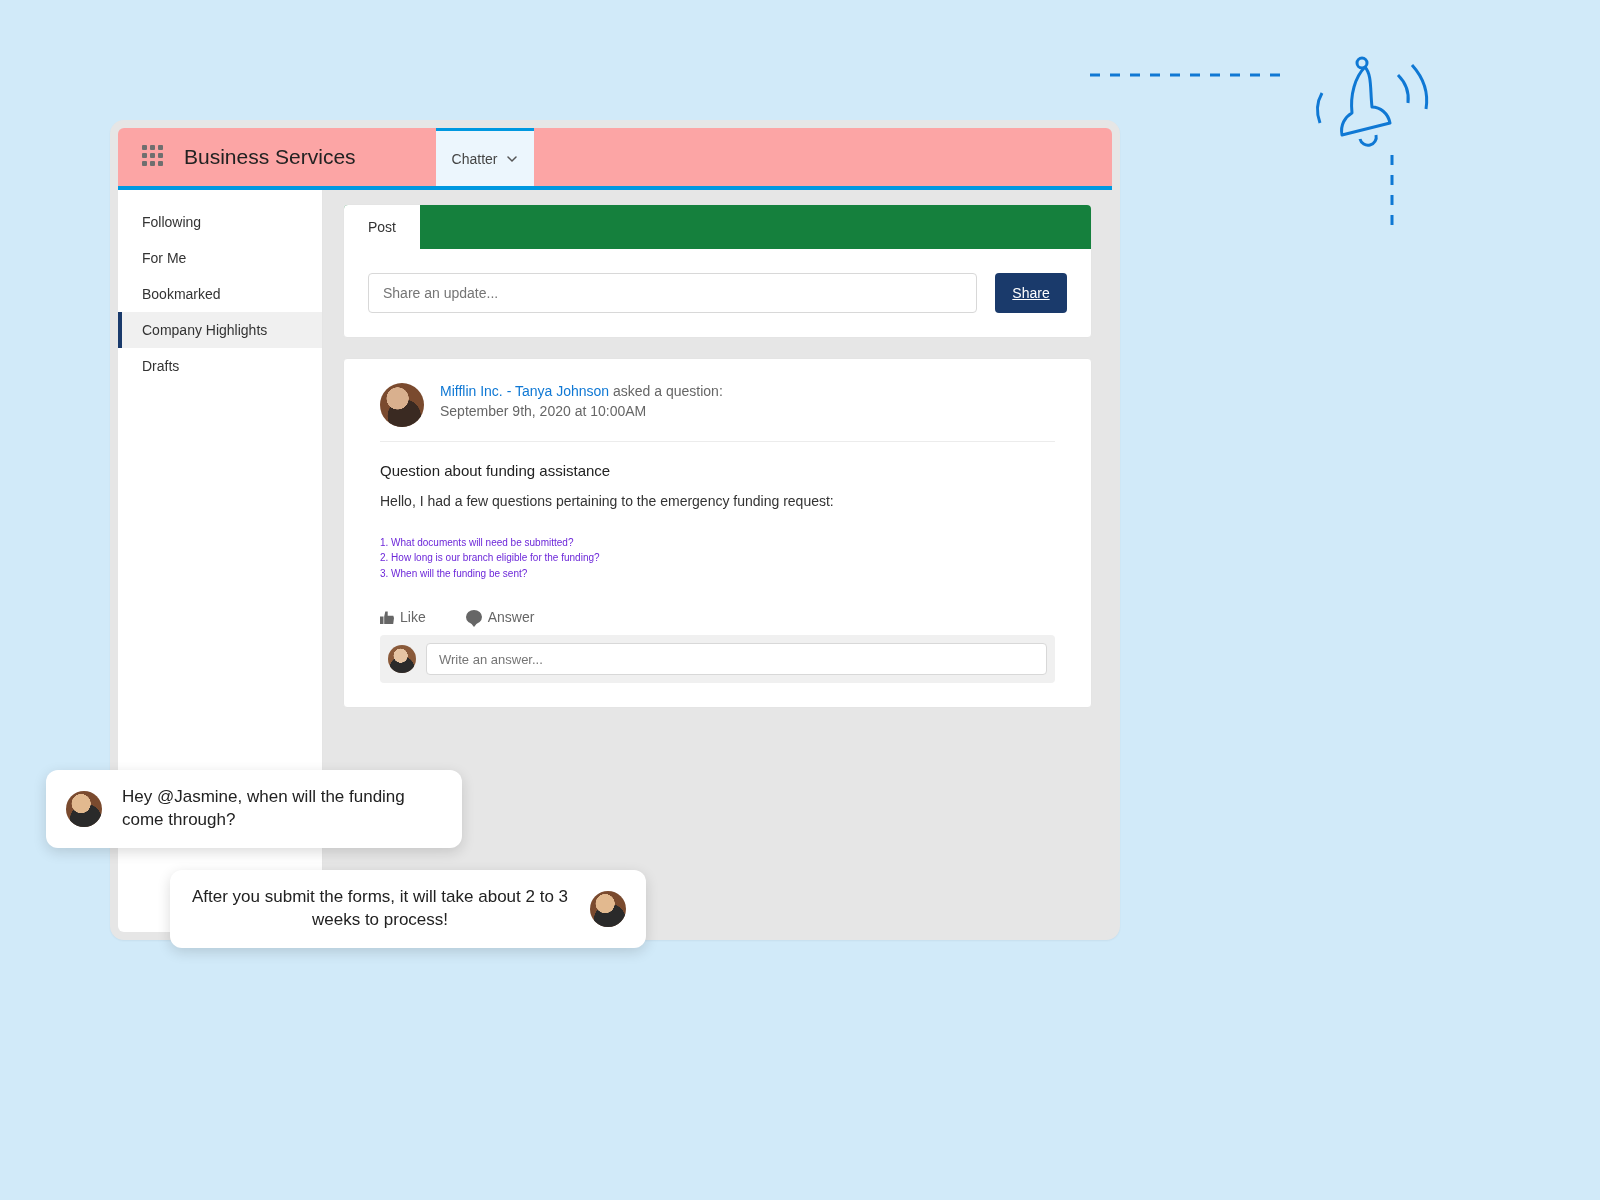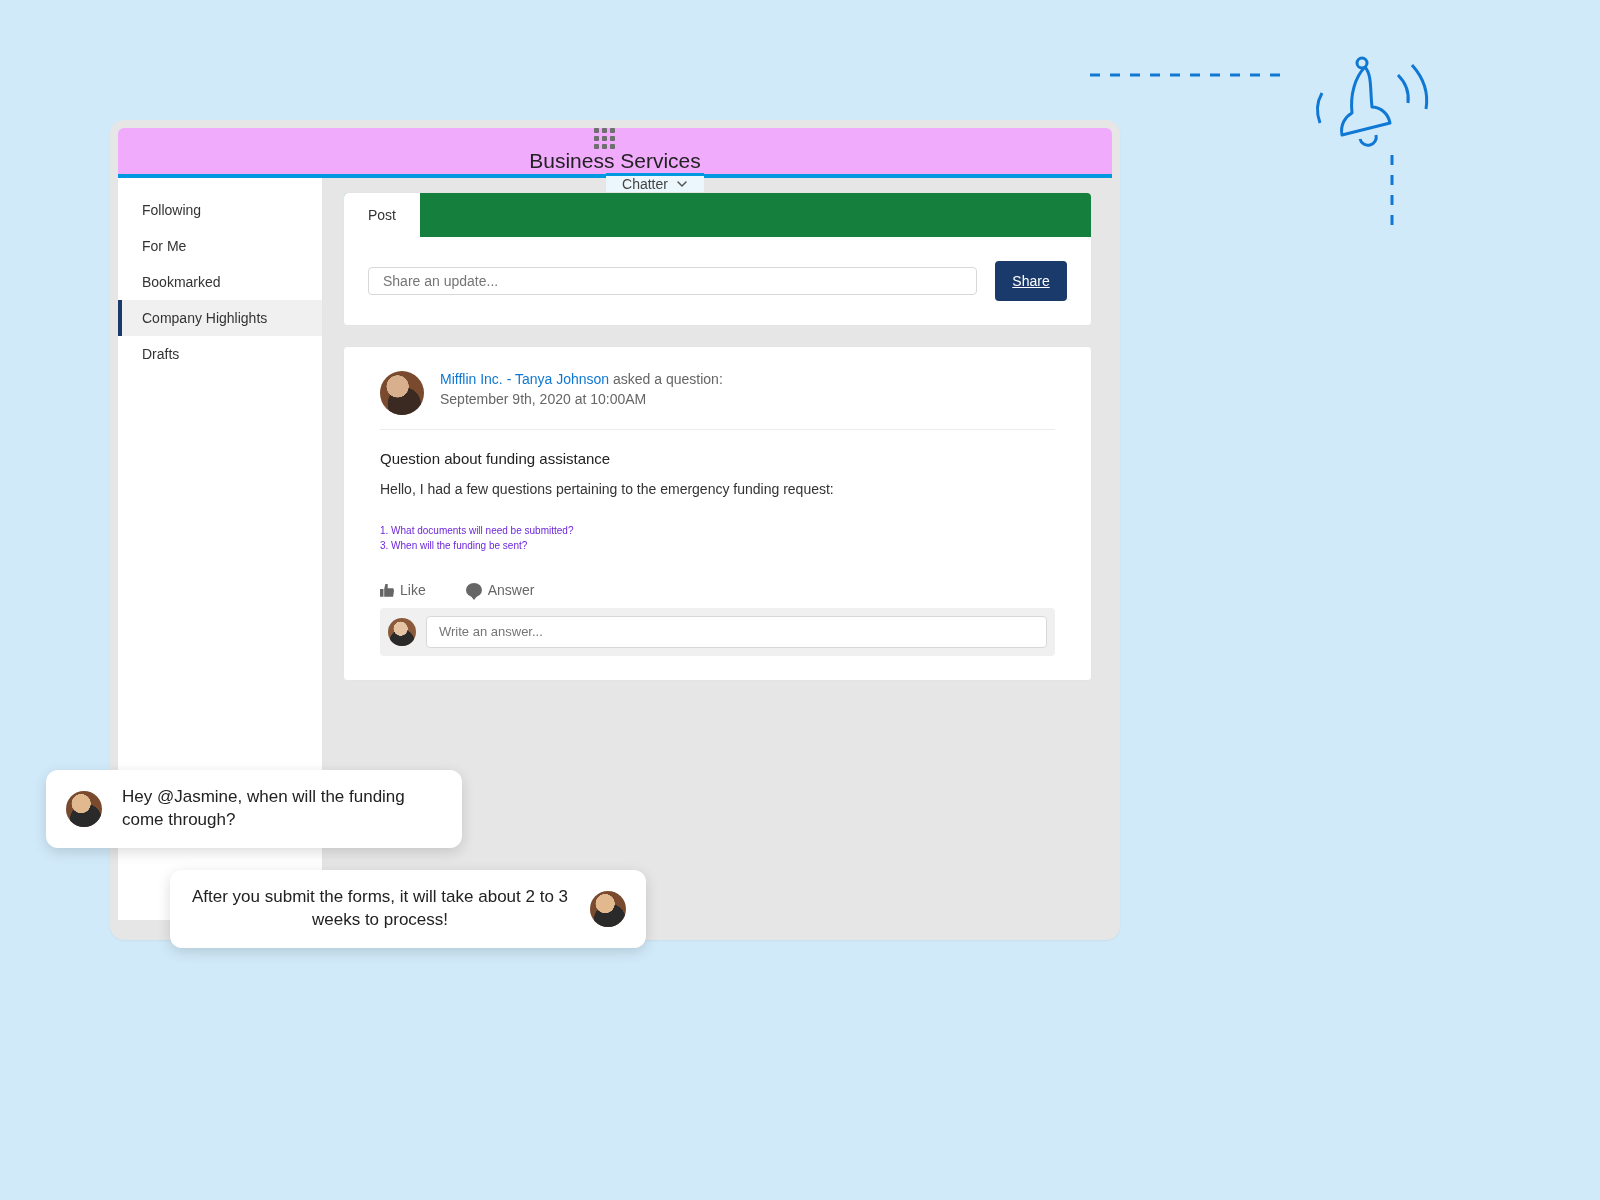--- a/index.html
+++ b/index.html
@@ -12,27 +12,26 @@
     width: 1010px;
     height: 820px;
     background: #e6e6e6;
     border: 8px solid #e6e6e6;
     border-radius: 14px;
     overflow: hidden;
     box-shadow: 0 1px 2px rgba(0,0,0,0.05);
   }
 
   .topbar {
-    height: 50px;
-    background: #f0abfc;
+    height: 62px;
+    background: #fca5a5;
     display: flex;
     align-items: center;
     padding: 0 24px;
     border-bottom: 4px solid #0098e0;
-    flex-direction: column;
   }
   .app-launcher {
     width: 24px; height: 24px;
     display: grid;
     grid-template-columns: repeat(3, 5px);
     grid-template-rows: repeat(3, 5px);
     gap: 3px;
     margin-right: 18px;
   }
   .app-launcher span { background: #6f6f6f; border-radius: 1px; }
@@ -91,21 +90,21 @@
     border-top-left-radius: 4px;
   }
   .composer-body {
     padding: 24px;
     display: flex;
     gap: 18px;
     align-items: center;
   }
   .composer-input {
     flex: 1;
-    height: 28px;
+    height: 40px;
     border: 1px solid #d8d8d8;
     border-radius: 4px;
     padding: 0 14px;
     font-size: 14px;
     color: #888;
     background: #fff;
   }
   .share-btn {
     width: 72px; height: 40px;
     background: #1a3a6b;
@@ -226,20 +225,21 @@
               <span class="suffix"> <span>asked a question:</span></span>
             </div>
             <div class="time">September 9th, 2020 at 10:00AM</div>
           </div>
         </div>
 
         <div class="post-title">Question about funding assistance</div>
         <div class="post-text">Hello, I had a few questions pertaining to the emergency funding request:</div>
         <div class="post-list">
           <div>1. What documents will need be submitted?</div>
+          <div>2. How long is our branch eligible for the funding?</div>
           <div>3. When will the funding be sent?</div>
         </div>
 
         <div class="post-actions">
           <div class="act">
             <span class="thumb-icon"></span>
             <span>Like</span>
           </div>
           <div class="act">
             <span class="speech-icon"></span>

